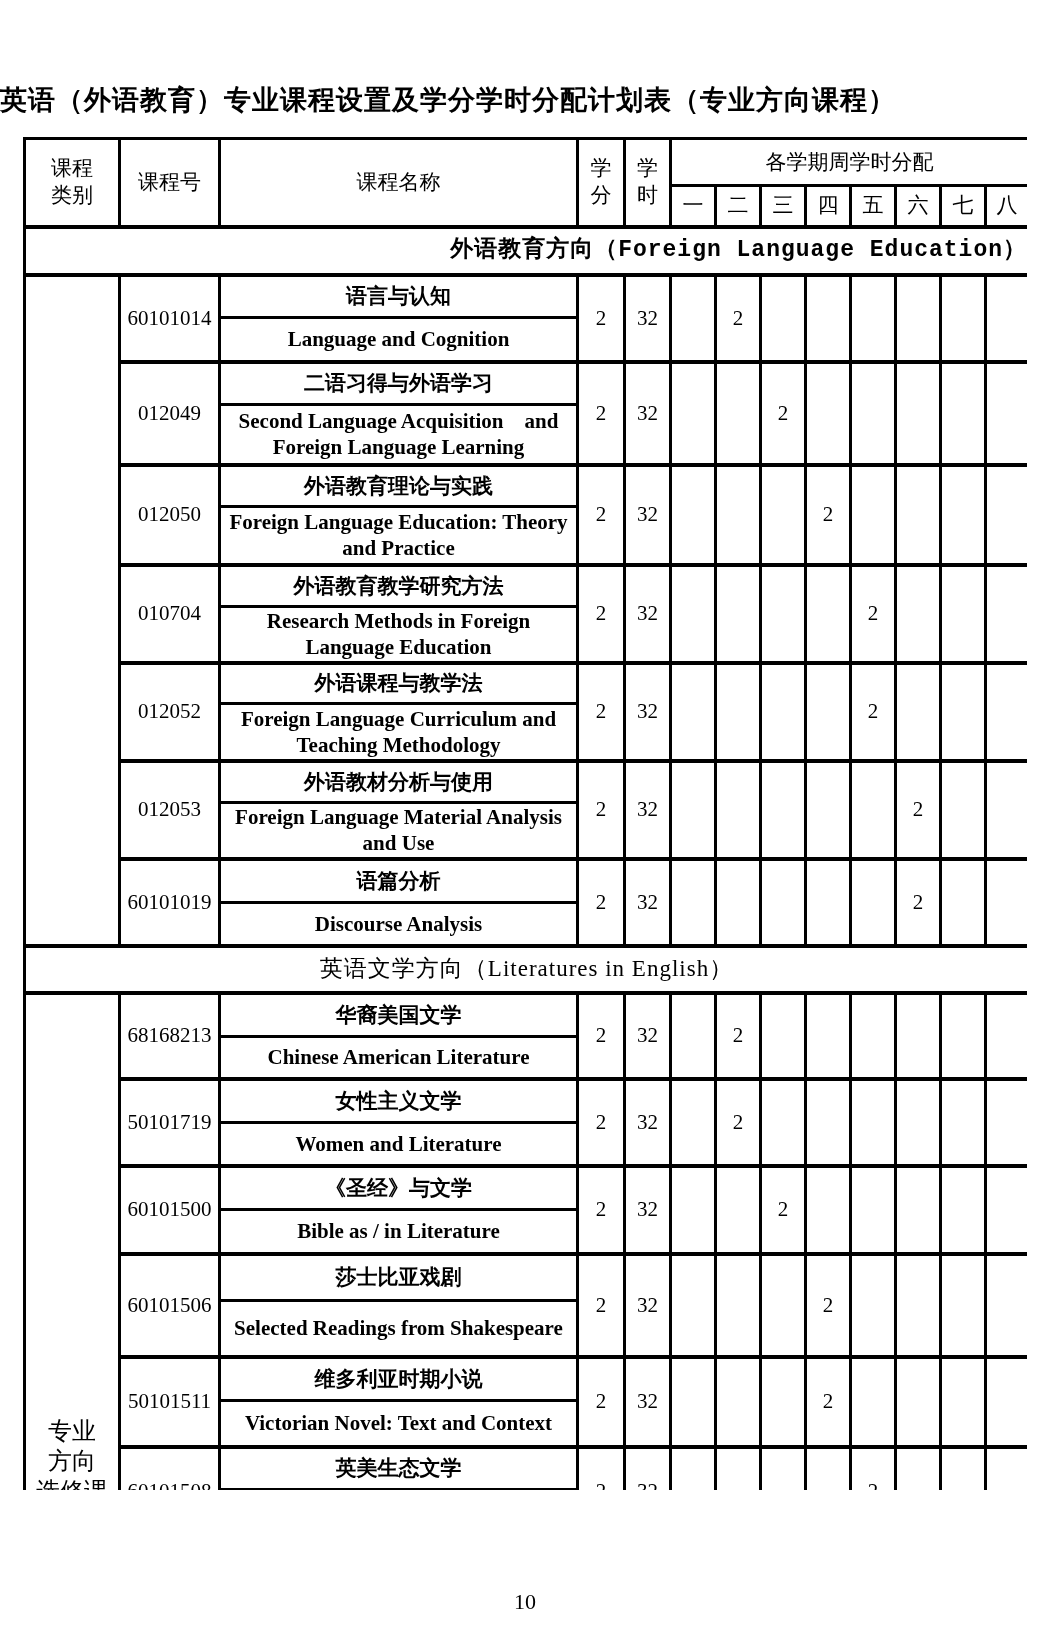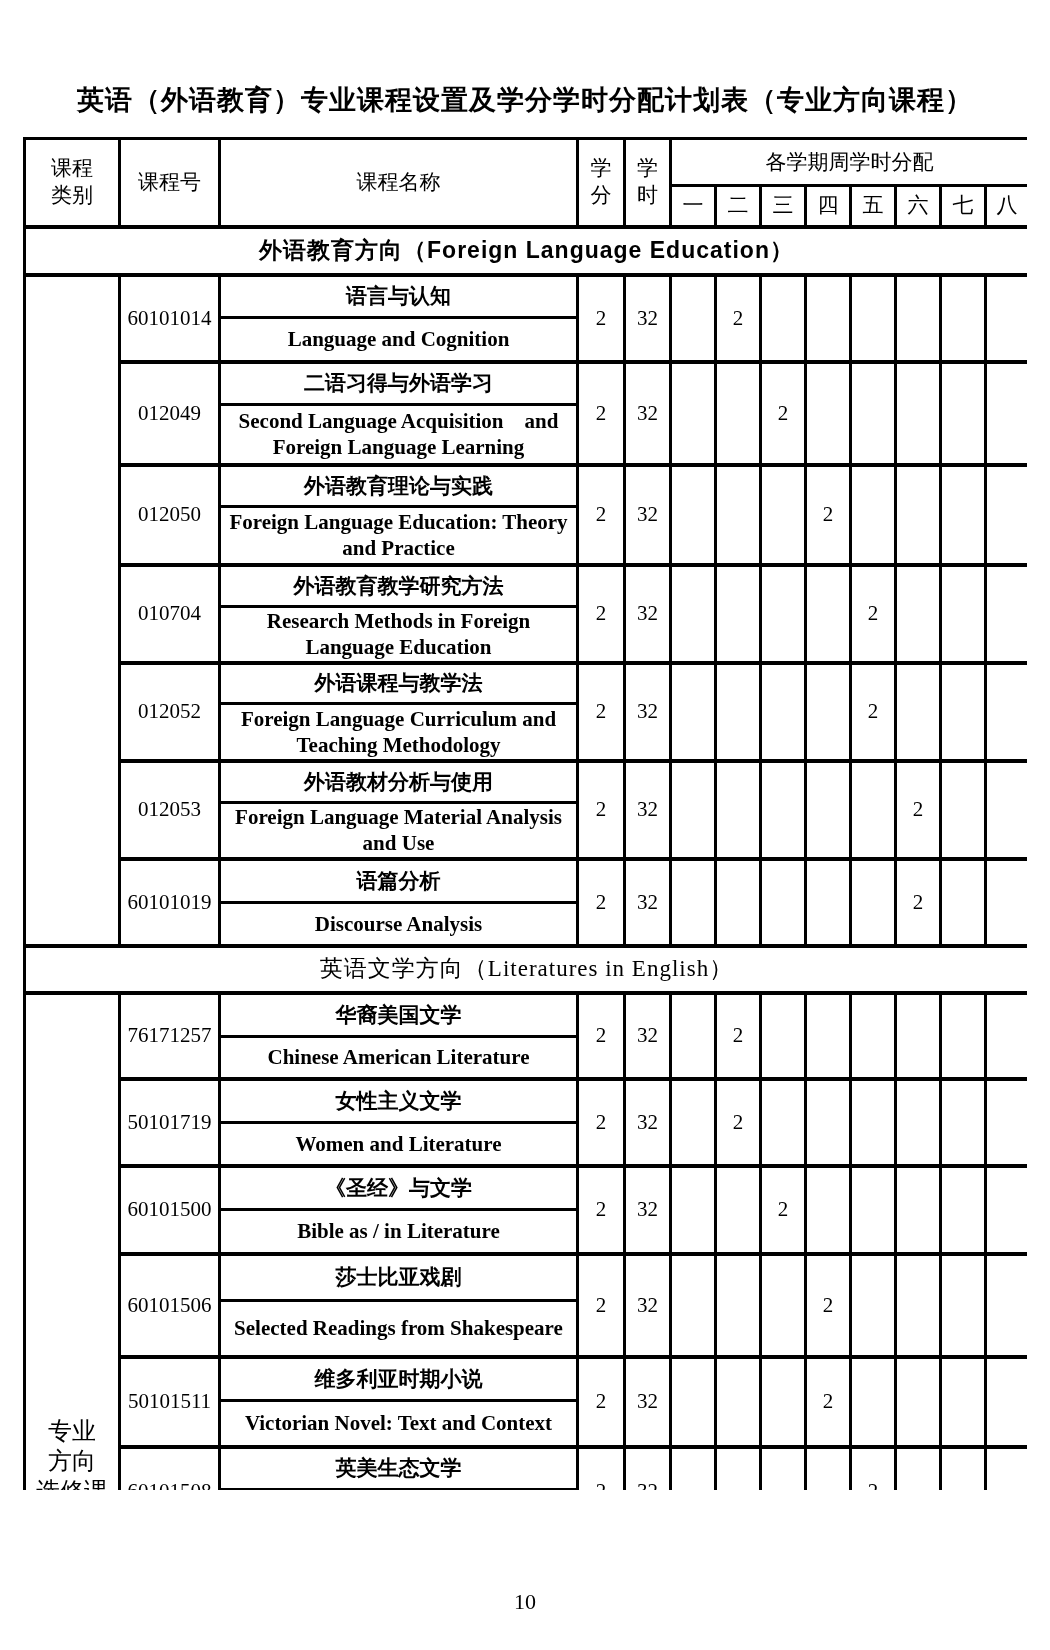--- a/index.html
+++ b/index.html
@@ -2,39 +2,39 @@
 <html><head>
 <meta charset="utf-8">
 <style>
   html,body { margin:0; padding:0; }
   body {
     width:1050px; height:1650px; background:#ffffff; position:relative;
     font-family:"Liberation Serif","DejaVu Serif",serif; color:#000;
     overflow:hidden;
   }
   .title {
-    position:absolute; top:82px; left:0; width:100%; text-align:center;
+    position:absolute; top:82px; left:0; width:100%; text-align:left;
     font-size:27px; font-weight:bold; letter-spacing:1px;
     font-family:"Liberation Sans","DejaVu Sans",sans-serif;
   }
   .table-clip {
     position:absolute; left:23px; top:137px; width:1004px; height:1353px;
     overflow:hidden;
   }
   table.course { border-collapse:collapse; table-layout:fixed; width:1004px; }
   table.course td {
     border:3px solid #000; text-align:center; vertical-align:middle;
     font-size:21px; padding:0; overflow:hidden; line-height:1.25;
   }
   .pre { white-space:pre-wrap; }
   td.zh, td.en { text-align:left; padding:2px 6px 2px 9px;font-weight:bold; }
   td.zh { border-bottom-width:4px; }
   tr.rt td { border-top-width:4px; }
   tr.sec td { border-top-width:4px; border-bottom-width:4px; font-size:23px; letter-spacing:1px; }
-  tr.sec.bold td { font-weight:bold; font-family:Liberation Sans, sans-serif; }
+  tr.sec.bold td { font-weight:bold; font-family:Liberation Mono, monospace;text-align:right; }
   tr.hdr td { font-size:21px; line-height:27px; }
   td.code { font-size:22px; }
   td.num { font-size:21px; }
   td.semh { font-size:22px; }
   td.cat { vertical-align:top; }
   .cat-label { margin-top:395px; font-size:24px; line-height:30px; text-align:center; }
   .pageno { position:absolute; top:1589px; left:0; width:100%; text-align:center; font-size:22px; }
 </style>
 </head>
 <body>
@@ -223,21 +223,21 @@
 </tr>
 
 <tr class="rt" style="height:44px">
   <td rowspan="12" class="cat">
     <div class="cat-label">
       <div>专业</div>
       <div>方向</div>
       <div>选修课</div>
     </div>
   </td>
-  <td rowspan="2" class="code">76171257</td>
+  <td rowspan="2" class="code">68168213</td>
   <td class="zh">华裔美国文学</td>
   <td rowspan="2" class="num">2</td>
   <td rowspan="2" class="num">32</td>
   <td rowspan="2" class="num"></td>
   <td rowspan="2" class="num">2</td>
   <td rowspan="2" class="num"></td>
   <td rowspan="2" class="num"></td>
   <td rowspan="2" class="num"></td>
   <td rowspan="2" class="num"></td>
   <td rowspan="2" class="num"></td>

